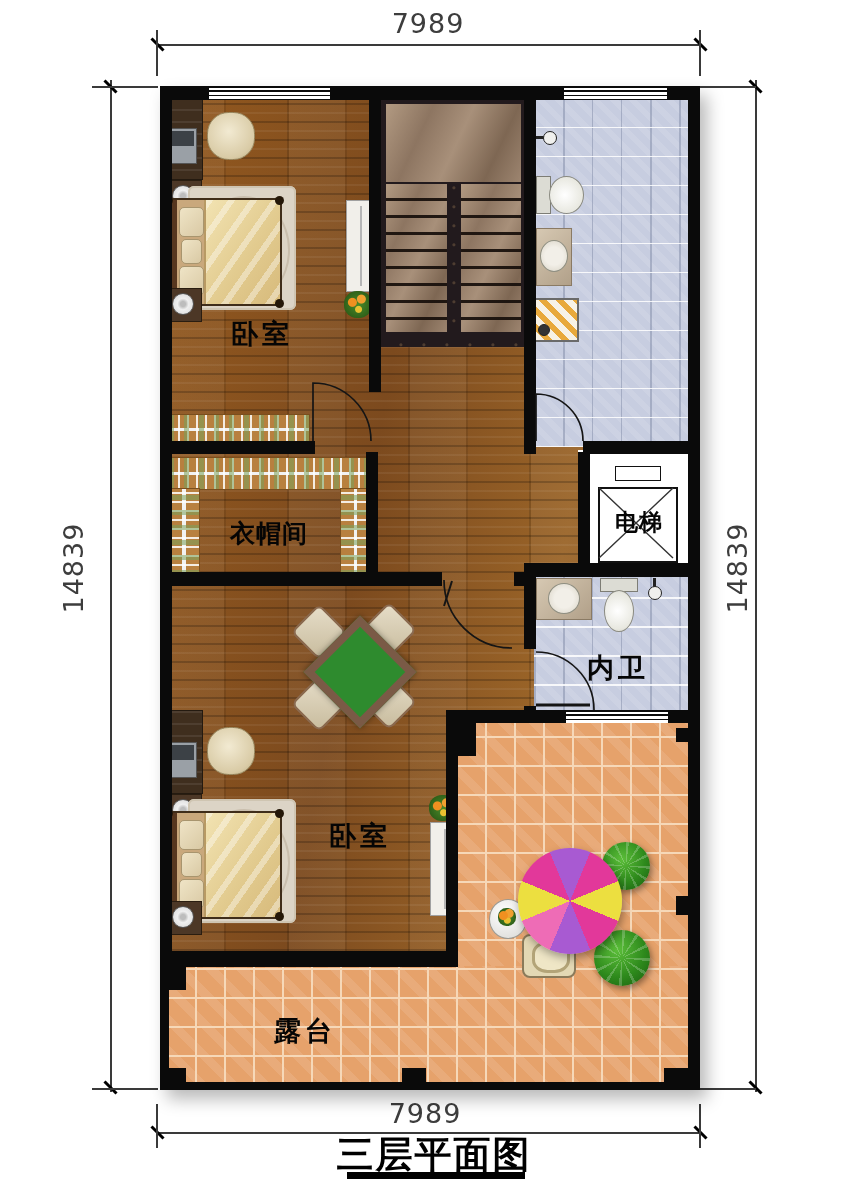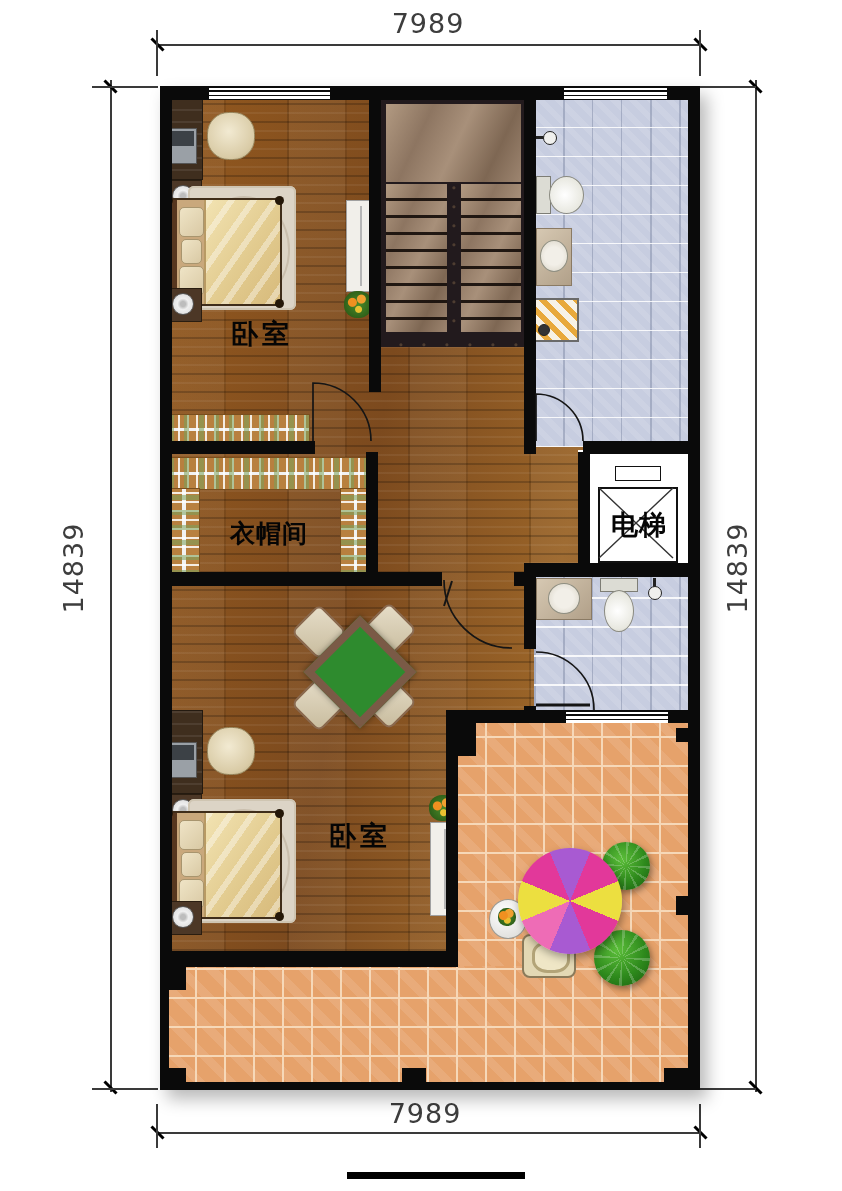--- a/index.html
+++ b/index.html
@@ -267,19 +267,22 @@
     <path d="M 583 441 A 47 47 0 0 0 536 394 L 536 441" stroke="#151515" stroke-width="1.7" fill="none"></path>
     <path d="M 536 652 A 58 58 0 0 1 594 710" stroke="#151515" stroke-width="1.7" fill="none"></path>
     <path d="M 536 705 L 590 705" stroke="#151515" stroke-width="3" fill="none"></path>
     <path d="M 444 580 A 68 68 0 0 0 512 648" stroke="#151515" stroke-width="1.7" fill="none"></path>
     <path d="M 452 581 L 444 606" stroke="#151515" stroke-width="2" fill="none"></path>
     <path d="M 599 488 L 673 558 M 673 488 L 599 558" stroke="#333" stroke-width="1.4" fill="none"></path>
   </svg>
 
   <div class="abs roomlabel" style="left:202px;top:316px;width:120px;font-size:27px;letter-spacing:4px;">卧室</div>
   <div class="abs roomlabel" style="left:209px;top:517px;width:120px;font-size:25px;letter-spacing:1px;">衣帽间</div>
-  <div class="abs roomlabel" style="left:589px;top:507px;width:100px;font-size:27px;letter-spacing:1px;">电梯</div>
+  <div class="abs roomlabel" style="left:589px;top:507px;width:100px;font-size:23px;letter-spacing:1px;">电梯</div>
+  <div class="abs roomlabel" style="left:558px;top:650px;width:120px;font-size:27px;letter-spacing:4px;">内卫</div>
   <div class="abs roomlabel" style="left:300px;top:818px;width:120px;font-size:27px;letter-spacing:4px;">卧室</div>
-
+  <div class="abs roomlabel" style="left:245px;top:1013px;width:120px;font-size:27px;letter-spacing:4px;">露台</div>
+
+  <div id="title" class="abs" style="left:324px;top:1130px;width:220px;">三层平面图</div>
   <div class="abs" style="left:347px;top:1172px;width:178px;height:7px;background:#000;"></div>
   <div class="abs" style="left:250px;top:1131px;width:372px;height:0px;"></div>
 
 </div>
 
 </body></html>

